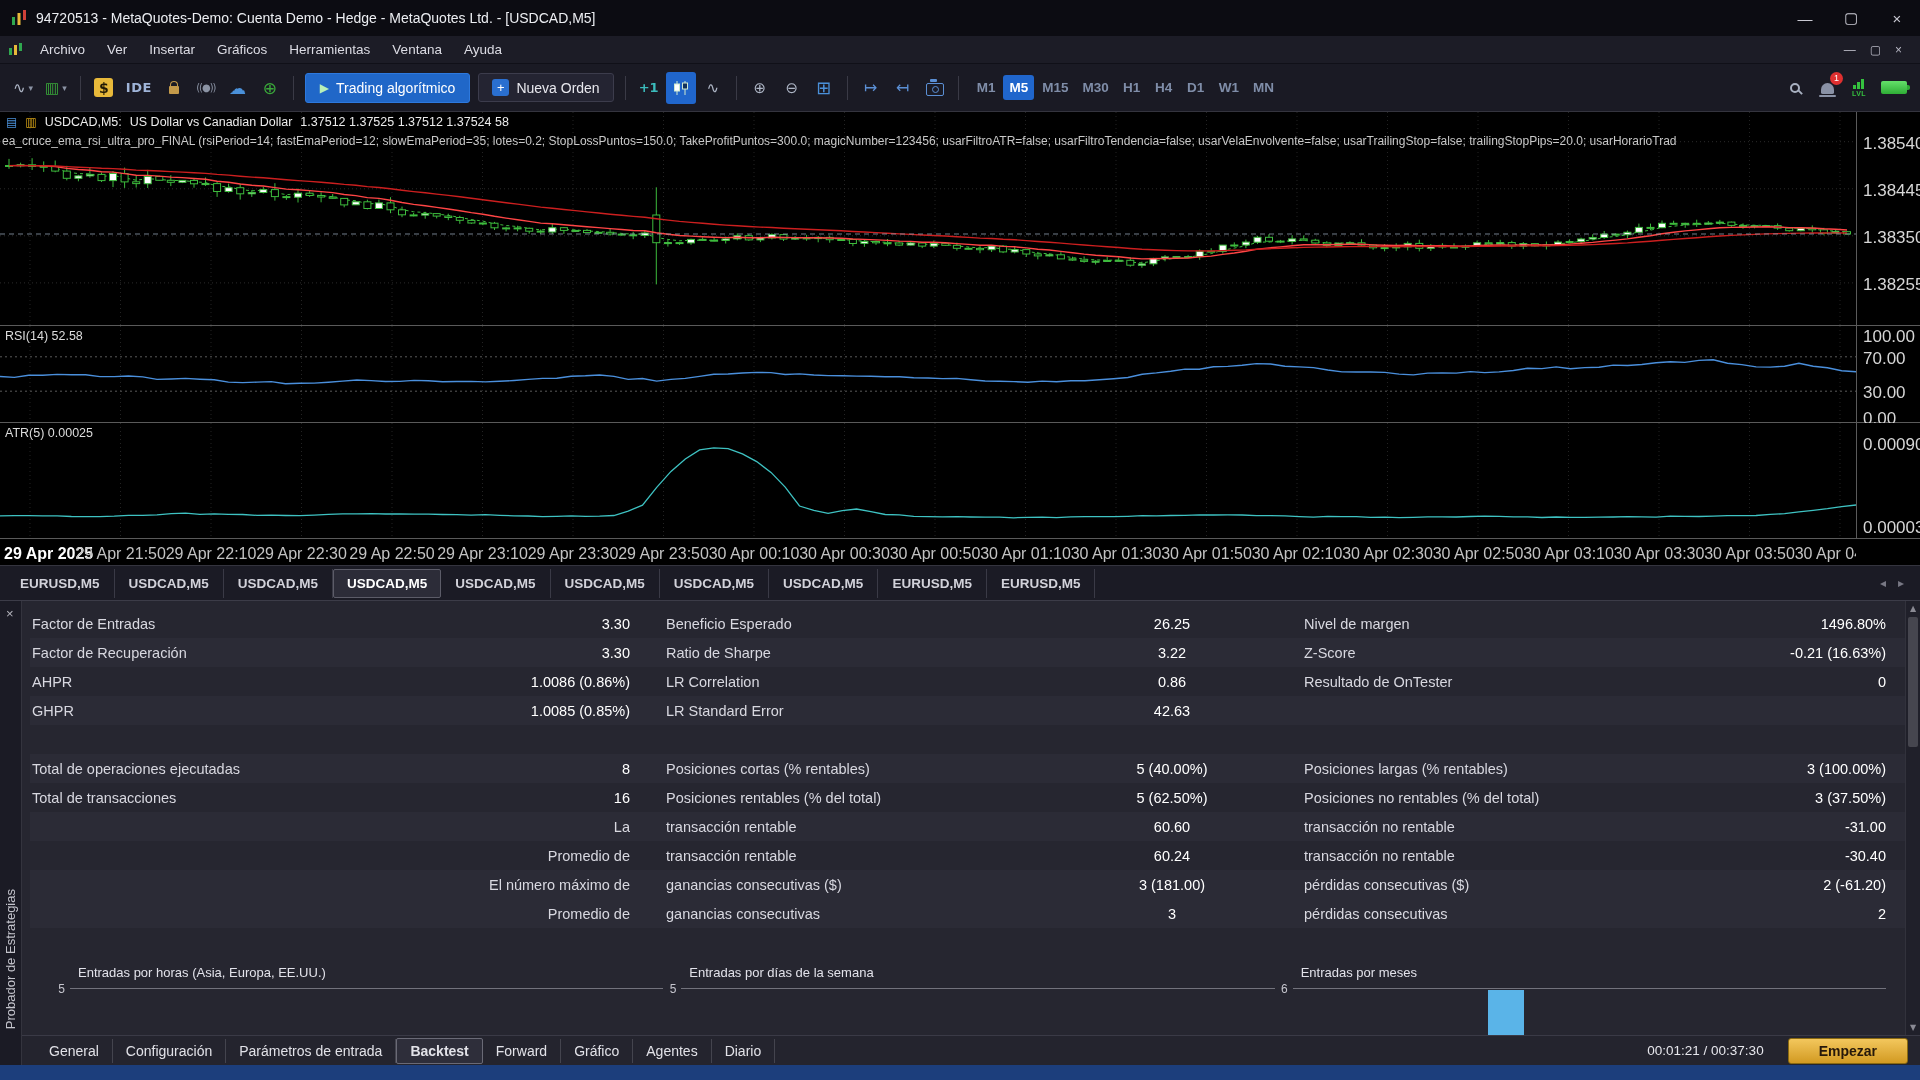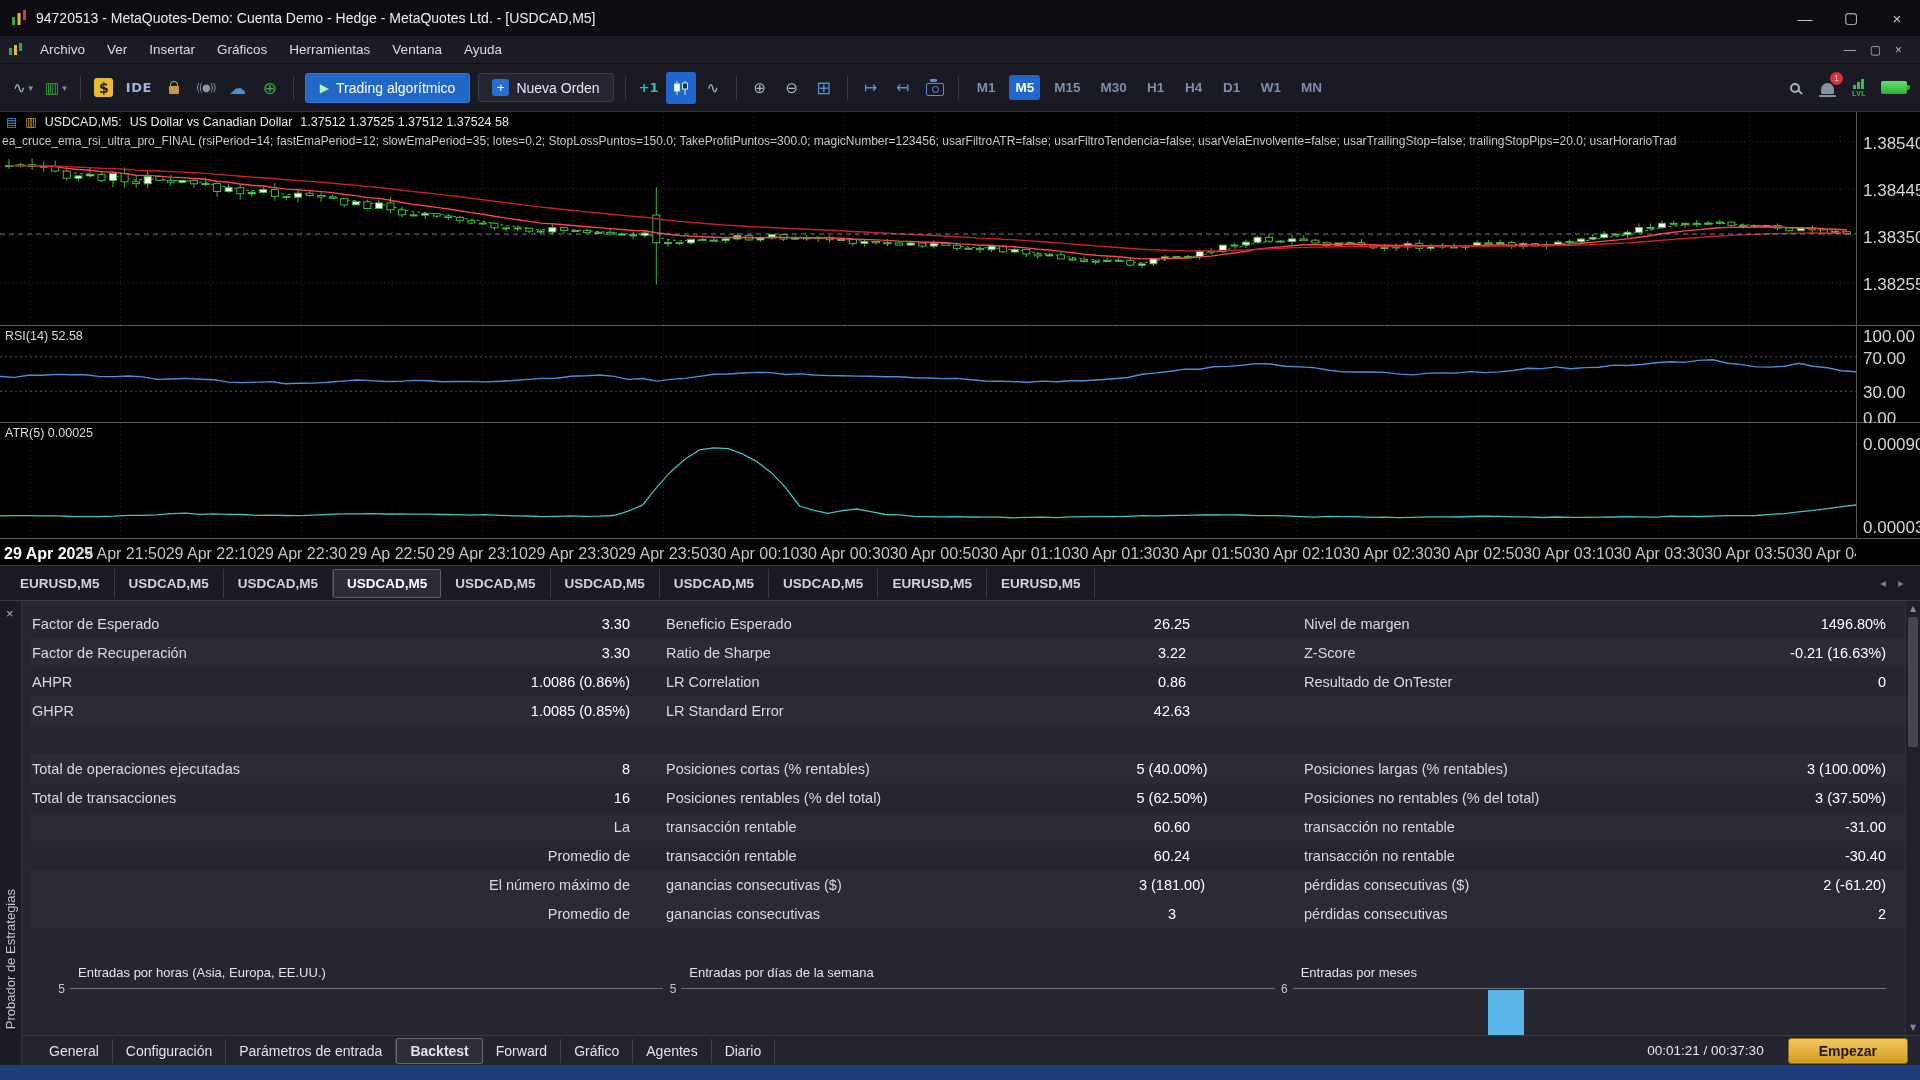--- a/index.html
+++ b/index.html
@@ -45,21 +45,21 @@
 .bell{width:13px;height:11px;background:#8a92a6;border-radius:7px 7px 2px 2px;position:relative;margin-top:2px}
 .bell::after{content:"";position:absolute;left:-2px;right:-2px;bottom:-3px;height:2px;background:#8a92a6;border-radius:2px}
 .badge{position:absolute;top:0;right:-1px;width:13px;height:13px;background:#e03030;border-radius:50%;color:#fff;font-size:9px;display:flex;align-items:center;justify-content:center;font-family:"Liberation Sans",sans-serif}
 .lvl{display:flex;flex-direction:column;align-items:center;gap:1px}
 .lvl-bars{display:flex;align-items:flex-end;gap:1px}
 .lvl-bars i{width:3px;background:#35c13f;display:block}
 .lvl-bars i.b1{height:4px}.lvl-bars i.b2{height:7px}.lvl-bars i.b3{height:10px}
 .lvl-text{font-size:7px;color:#35c13f;font-weight:bold;letter-spacing:.5px;font-family:"Liberation Sans",sans-serif}
 .batt{width:26px;height:13px;background:linear-gradient(180deg,#64e06a,#2fae36);border-radius:2px;position:relative}
 .batt::after{content:"";position:absolute;right:-3px;top:4px;width:3px;height:5px;background:#2fae36;border-radius:0 2px 2px 0}
-#timeframes{display:flex;align-items:center;gap:8px;margin-left:4px}
+#timeframes{display:flex;align-items:center;gap:2px;margin-left:4px}
 .tf{min-width:30px;padding:5px 6px;text-align:center;color:#7f8da8;font-size:13.5px;font-weight:bold;border-radius:3px}
 .tf.active{background:#2066cc;color:#fff}
 .tb-spacer{flex:1}
 
 
 .chart-stack{background:#000;flex:0 0 auto}
 .panel{display:flex;width:1920px}
 .plot{position:relative;flex:1;overflow:hidden}
 .scale-col{width:64px;position:relative;border-left:1px solid #5a5a5a;background:#000;color:#d6d6d6;font-size:17px;flex:0 0 auto}
 .scale-label{position:absolute;left:6px;white-space:nowrap}
@@ -760,21 +760,21 @@
   </div>
 
   <div id="tester">
     <div id="tester-strip">
       <span class="strip-close">×</span>
       <span class="strip-title">Probador de Estrategias</span>
     </div>
     <div id="tester-content">
       <div id="stats-grid">
           <div class="stat-row">
-            <span class="sc c0">Factor de Esperado</span>
+            <span class="sc c0">Factor de Entradas</span>
             <span class="sc c1 val-num">3.30</span>
             <span class="sc c2">Beneficio Esperado</span>
             <span class="sc c3 val-num">26.25</span>
             <span class="sc c4">Nivel de margen</span>
             <span class="sc c5 val-num">1496.80%</span>
           </div>
           <div class="stat-row alt">
             <span class="sc c0">Factor de Recuperación</span>
             <span class="sc c1 val-num">3.30</span>
             <span class="sc c2">Ratio de Sharpe</span>

